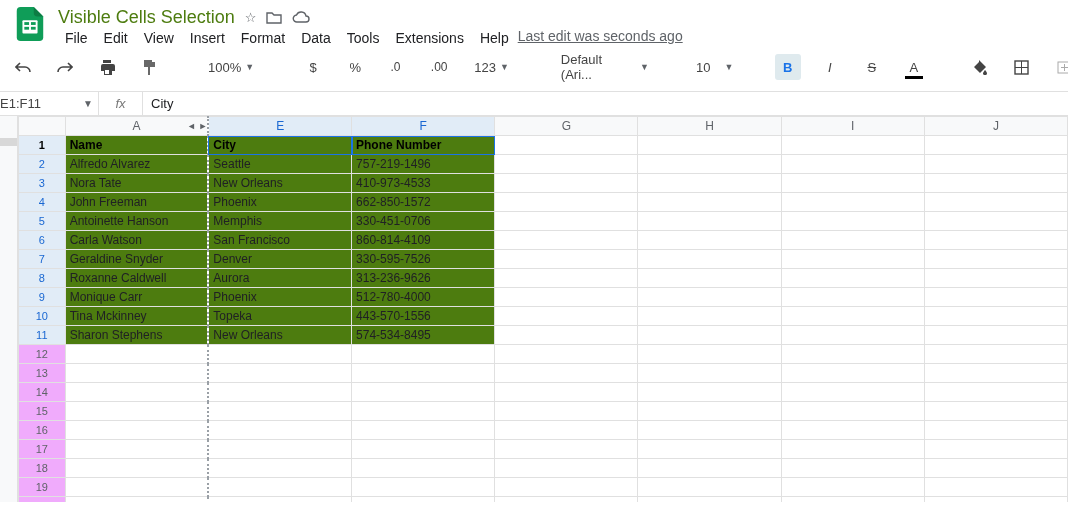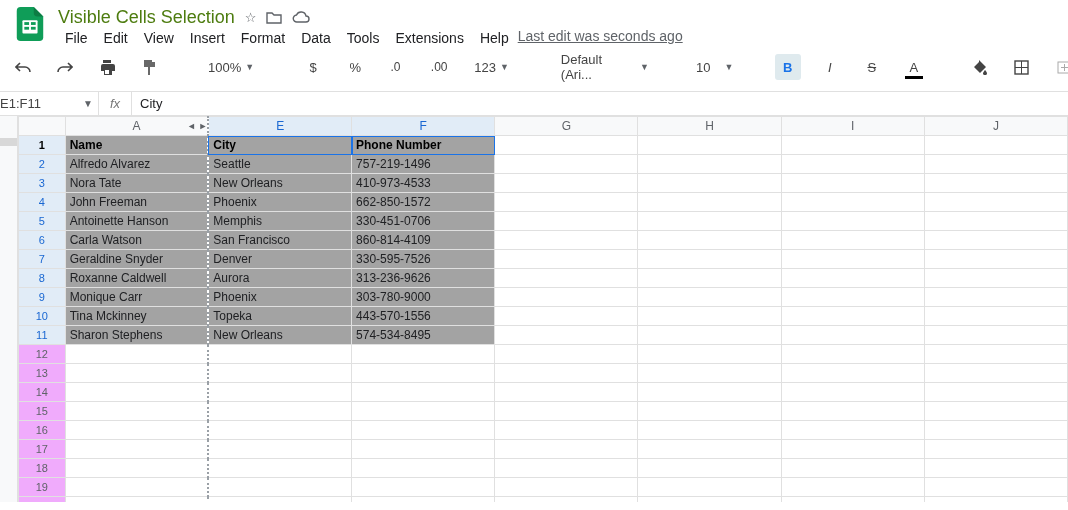--- a/index.html
+++ b/index.html
@@ -18,36 +18,36 @@
 .tb-btn{display:flex;align-items:center;justify-content:center;min-width:26px;height:26px;border-radius:3px;cursor:pointer;position:relative}
 .tb-sep{width:1px;height:20px;background:#e0e0e0;margin:0 4px}
 .tb-dd{display:flex;align-items:center;gap:4px;padding:0 6px;height:26px;cursor:pointer;border-radius:3px}
 .dd-arrow{font-size:9px;color:#5f6368}
 .bold-active{background:#dfeaee;font-weight:bold;color:#1a73e8}
 .text-color-wrap{position:relative}
 .text-color-underline{position:absolute;bottom:1px;left:4px;right:4px;height:3px;background:#000}
 .formula-bar{display:flex;align-items:center;height:24px;border-bottom:1px solid #e0e0e0;font-size:13px}
 .name-box{width:78px;color:#444}
 .name-box-dd{width:20px;text-align:center;color:#5f6368;cursor:pointer;font-size:10px}
-.fx{width:34px;text-align:center;color:#777;font-style:italic;border-left:1px solid #e0e0e0;border-right:1px solid #e0e0e0;height:100%;display:flex;align-items:center;justify-content:center}
+.fx{width:45px;text-align:center;color:#777;font-style:italic;border-left:1px solid #e0e0e0;border-right:1px solid #e0e0e0;height:100%;display:flex;align-items:center;justify-content:center}
 .formula-input{flex:1;padding-left:8px;color:#202124}
 .grid-wrap{display:flex;height:calc(510px - 124px)}
 .freeze-bar{width:18px;background:#f8f9fa;border-right:1px solid #e0e0e0;padding-top:20px}
 .freeze-handle{width:100%;height:8px;background:#d8d8d8;margin-top:2px;cursor:pointer}
 .grid{flex:1;position:relative;overflow:hidden}
 table{border-collapse:collapse;table-layout:fixed;width:1050px}
 th,td{border:1px solid #e0e0e0;height:19px;padding:0 4px;font-size:12px;text-align:left;overflow:hidden;white-space:nowrap}
 th{background:#f8f9fa;font-weight:normal;color:#5f6368;text-align:center}
 .corner{width:44px;background:#f8f9fa}
 .row-hdr{width:44px;text-align:center;background:#f0abfc;color:#5f6368;font-size:11px}
 .col-A{width:135px}
 .col-E{width:135px}
 .col-F{width:135px}
 .col-G,.col-H,.col-I,.col-J,.col-K{width:135px}
-.sel{background:#a3a3a3}
+.sel{background:#4d7c0f}
 .header-row td{font-weight:bold;color:#000}
 .active-col-hdr{background:#e1ecf7;color:#1967d2}
 .active-row-hdr{background:#e1ecf7;color:#1967d2}
 .col-A-hdr{position:relative}
 .col-collapse{position:absolute;right:-1px;top:0;bottom:0;display:flex;align-items:center;font-size:9px;color:#5f6368;background:#f8f9fa;padding:0 1px}
 .hidden-col-border{border-left:2px dotted #9aa0a6}
 .sel-border{outline:1px solid #1a73e8;outline-offset:-1px}
 svg{display:block}
 </style>
 </head>
@@ -349,21 +349,21 @@
             <td class="col-H"></td>
             <td class="col-I"></td>
             <td class="col-J"></td>
           </tr>
         </tbody>
         <tbody>
           <tr>
             <td class="row-hdr active-row-hdr">9</td>
             <td class="col-A sel">Monique Carr</td>
             <td class="col-E sel hidden-col-border">Phoenix</td>
-            <td class="col-F sel">303-780-9000</td>
+            <td class="col-F sel">512-780-4000</td>
             <td class="col-G"></td>
             <td class="col-H"></td>
             <td class="col-I"></td>
             <td class="col-J"></td>
           </tr>
         </tbody>
         <tbody>
           <tr>
             <td class="row-hdr active-row-hdr">10</td>
             <td class="col-A sel">Tina Mckinney</td>

